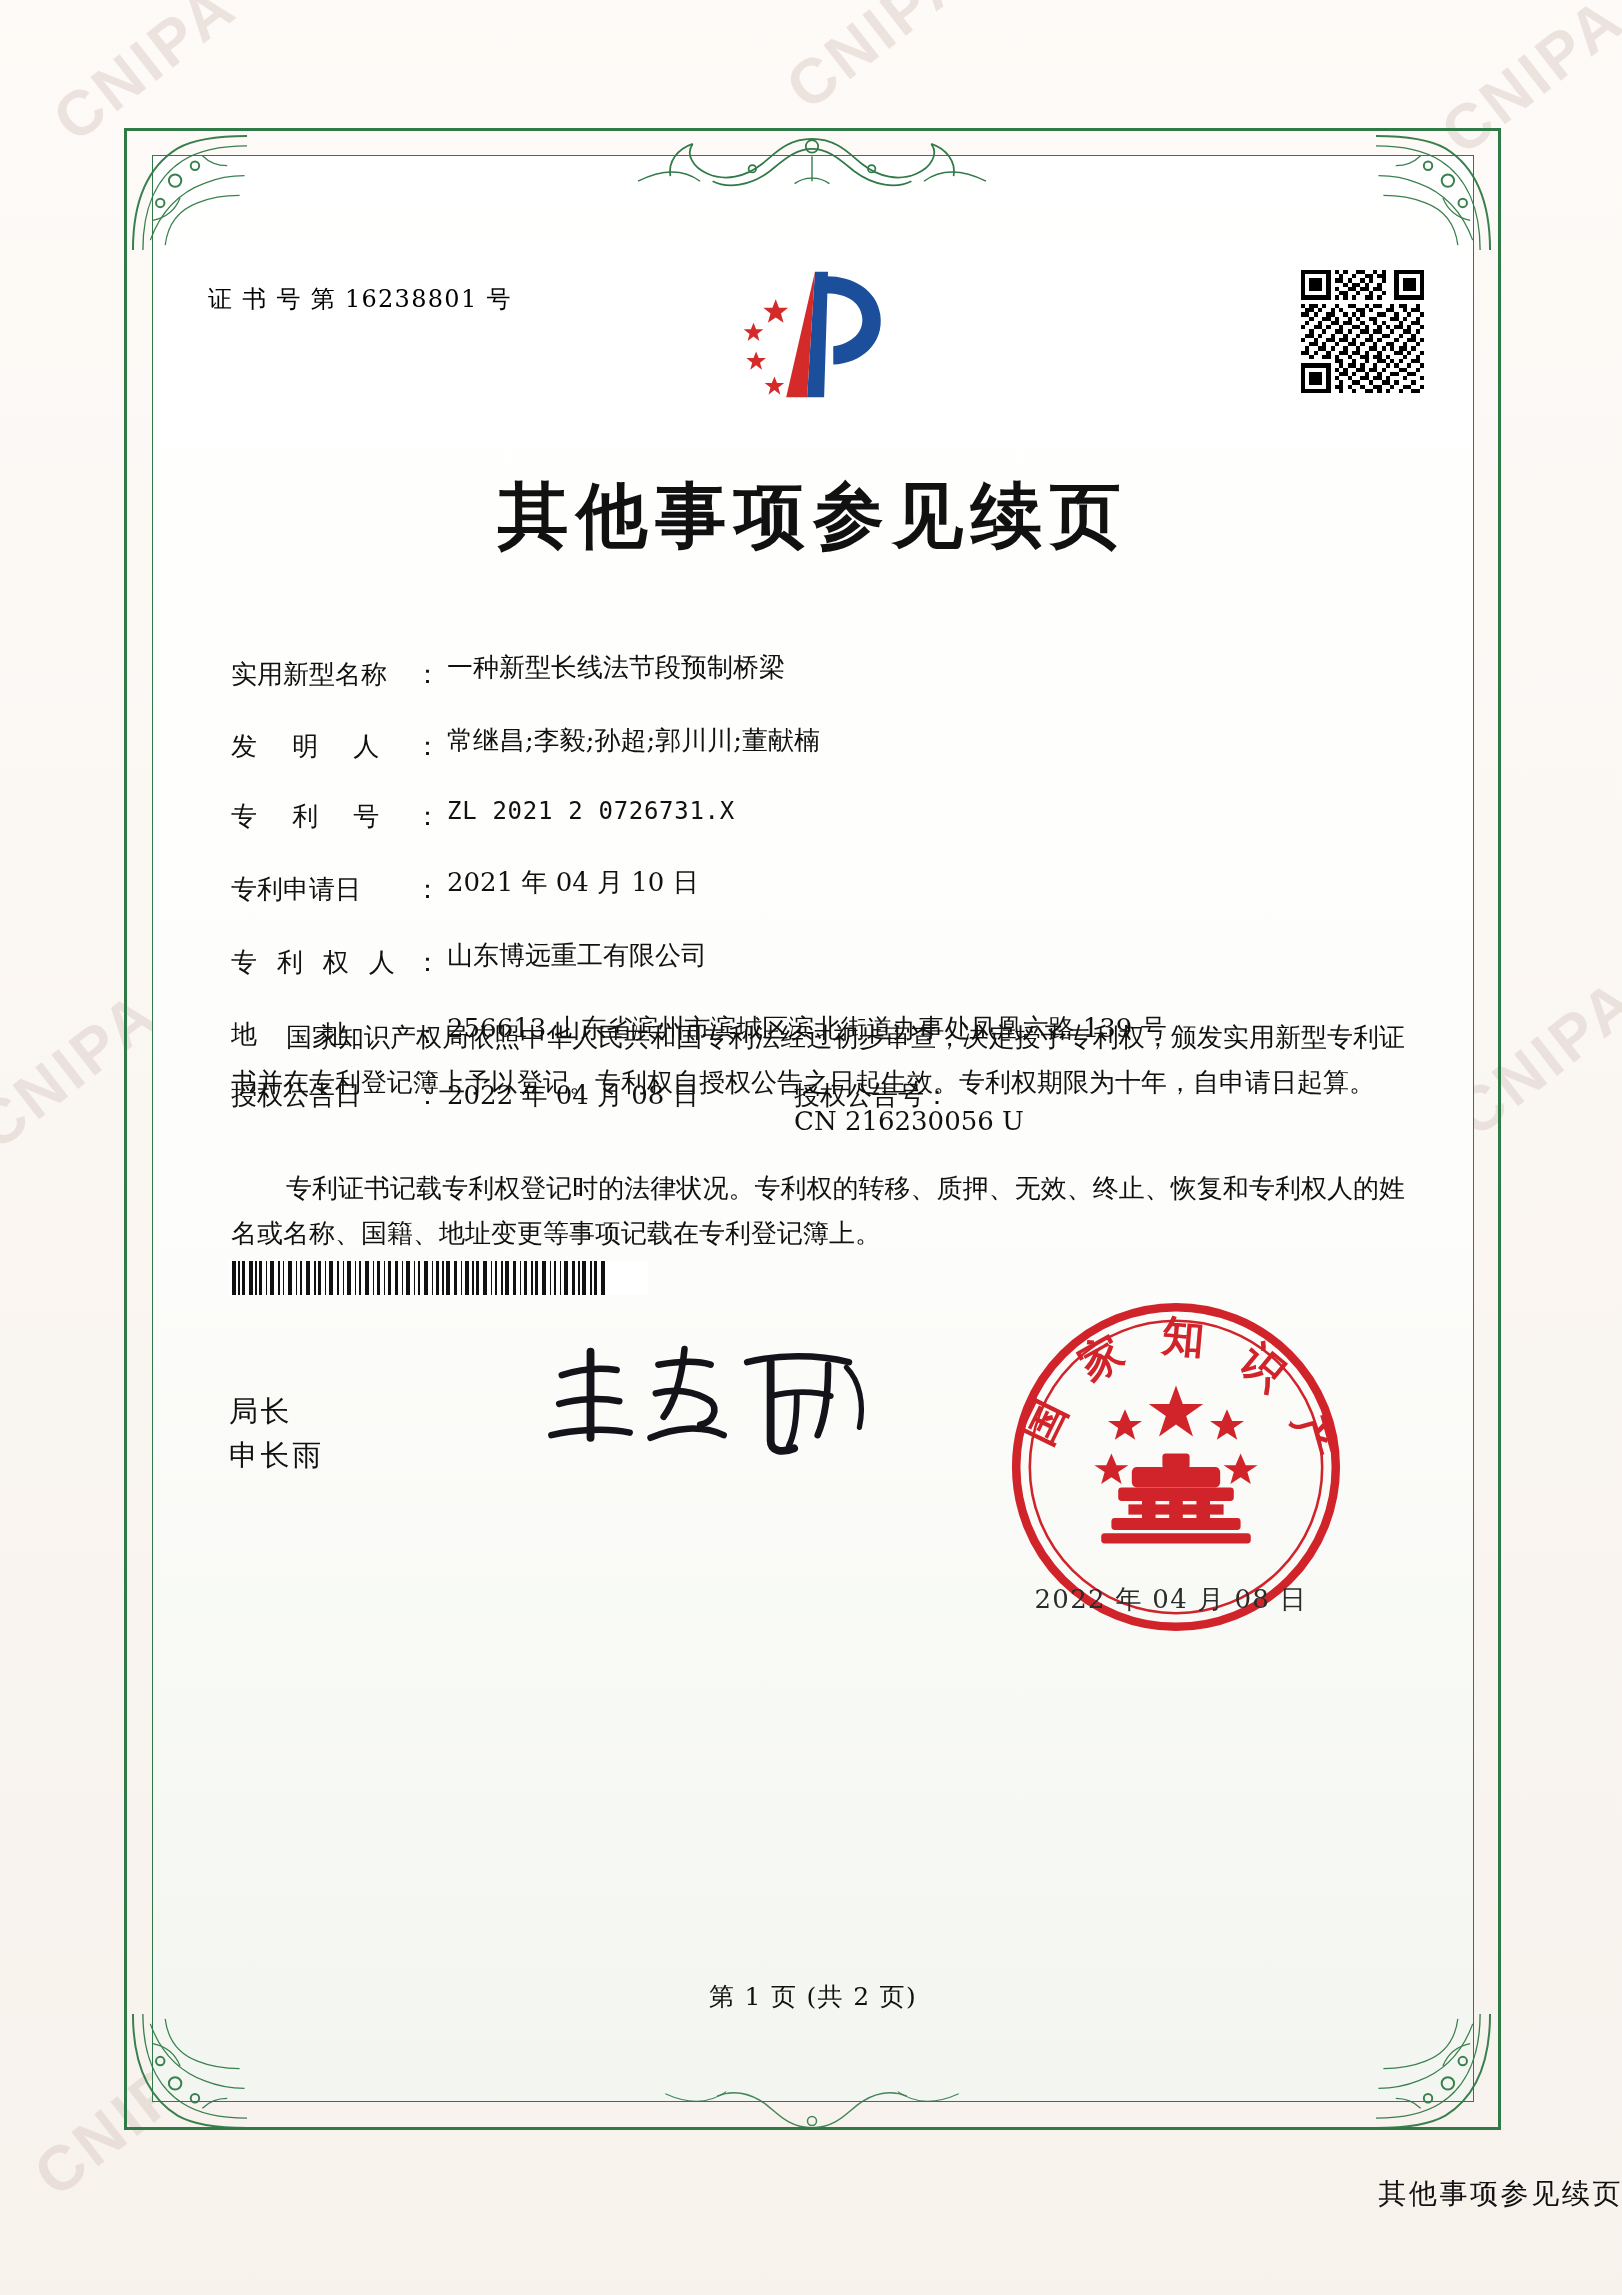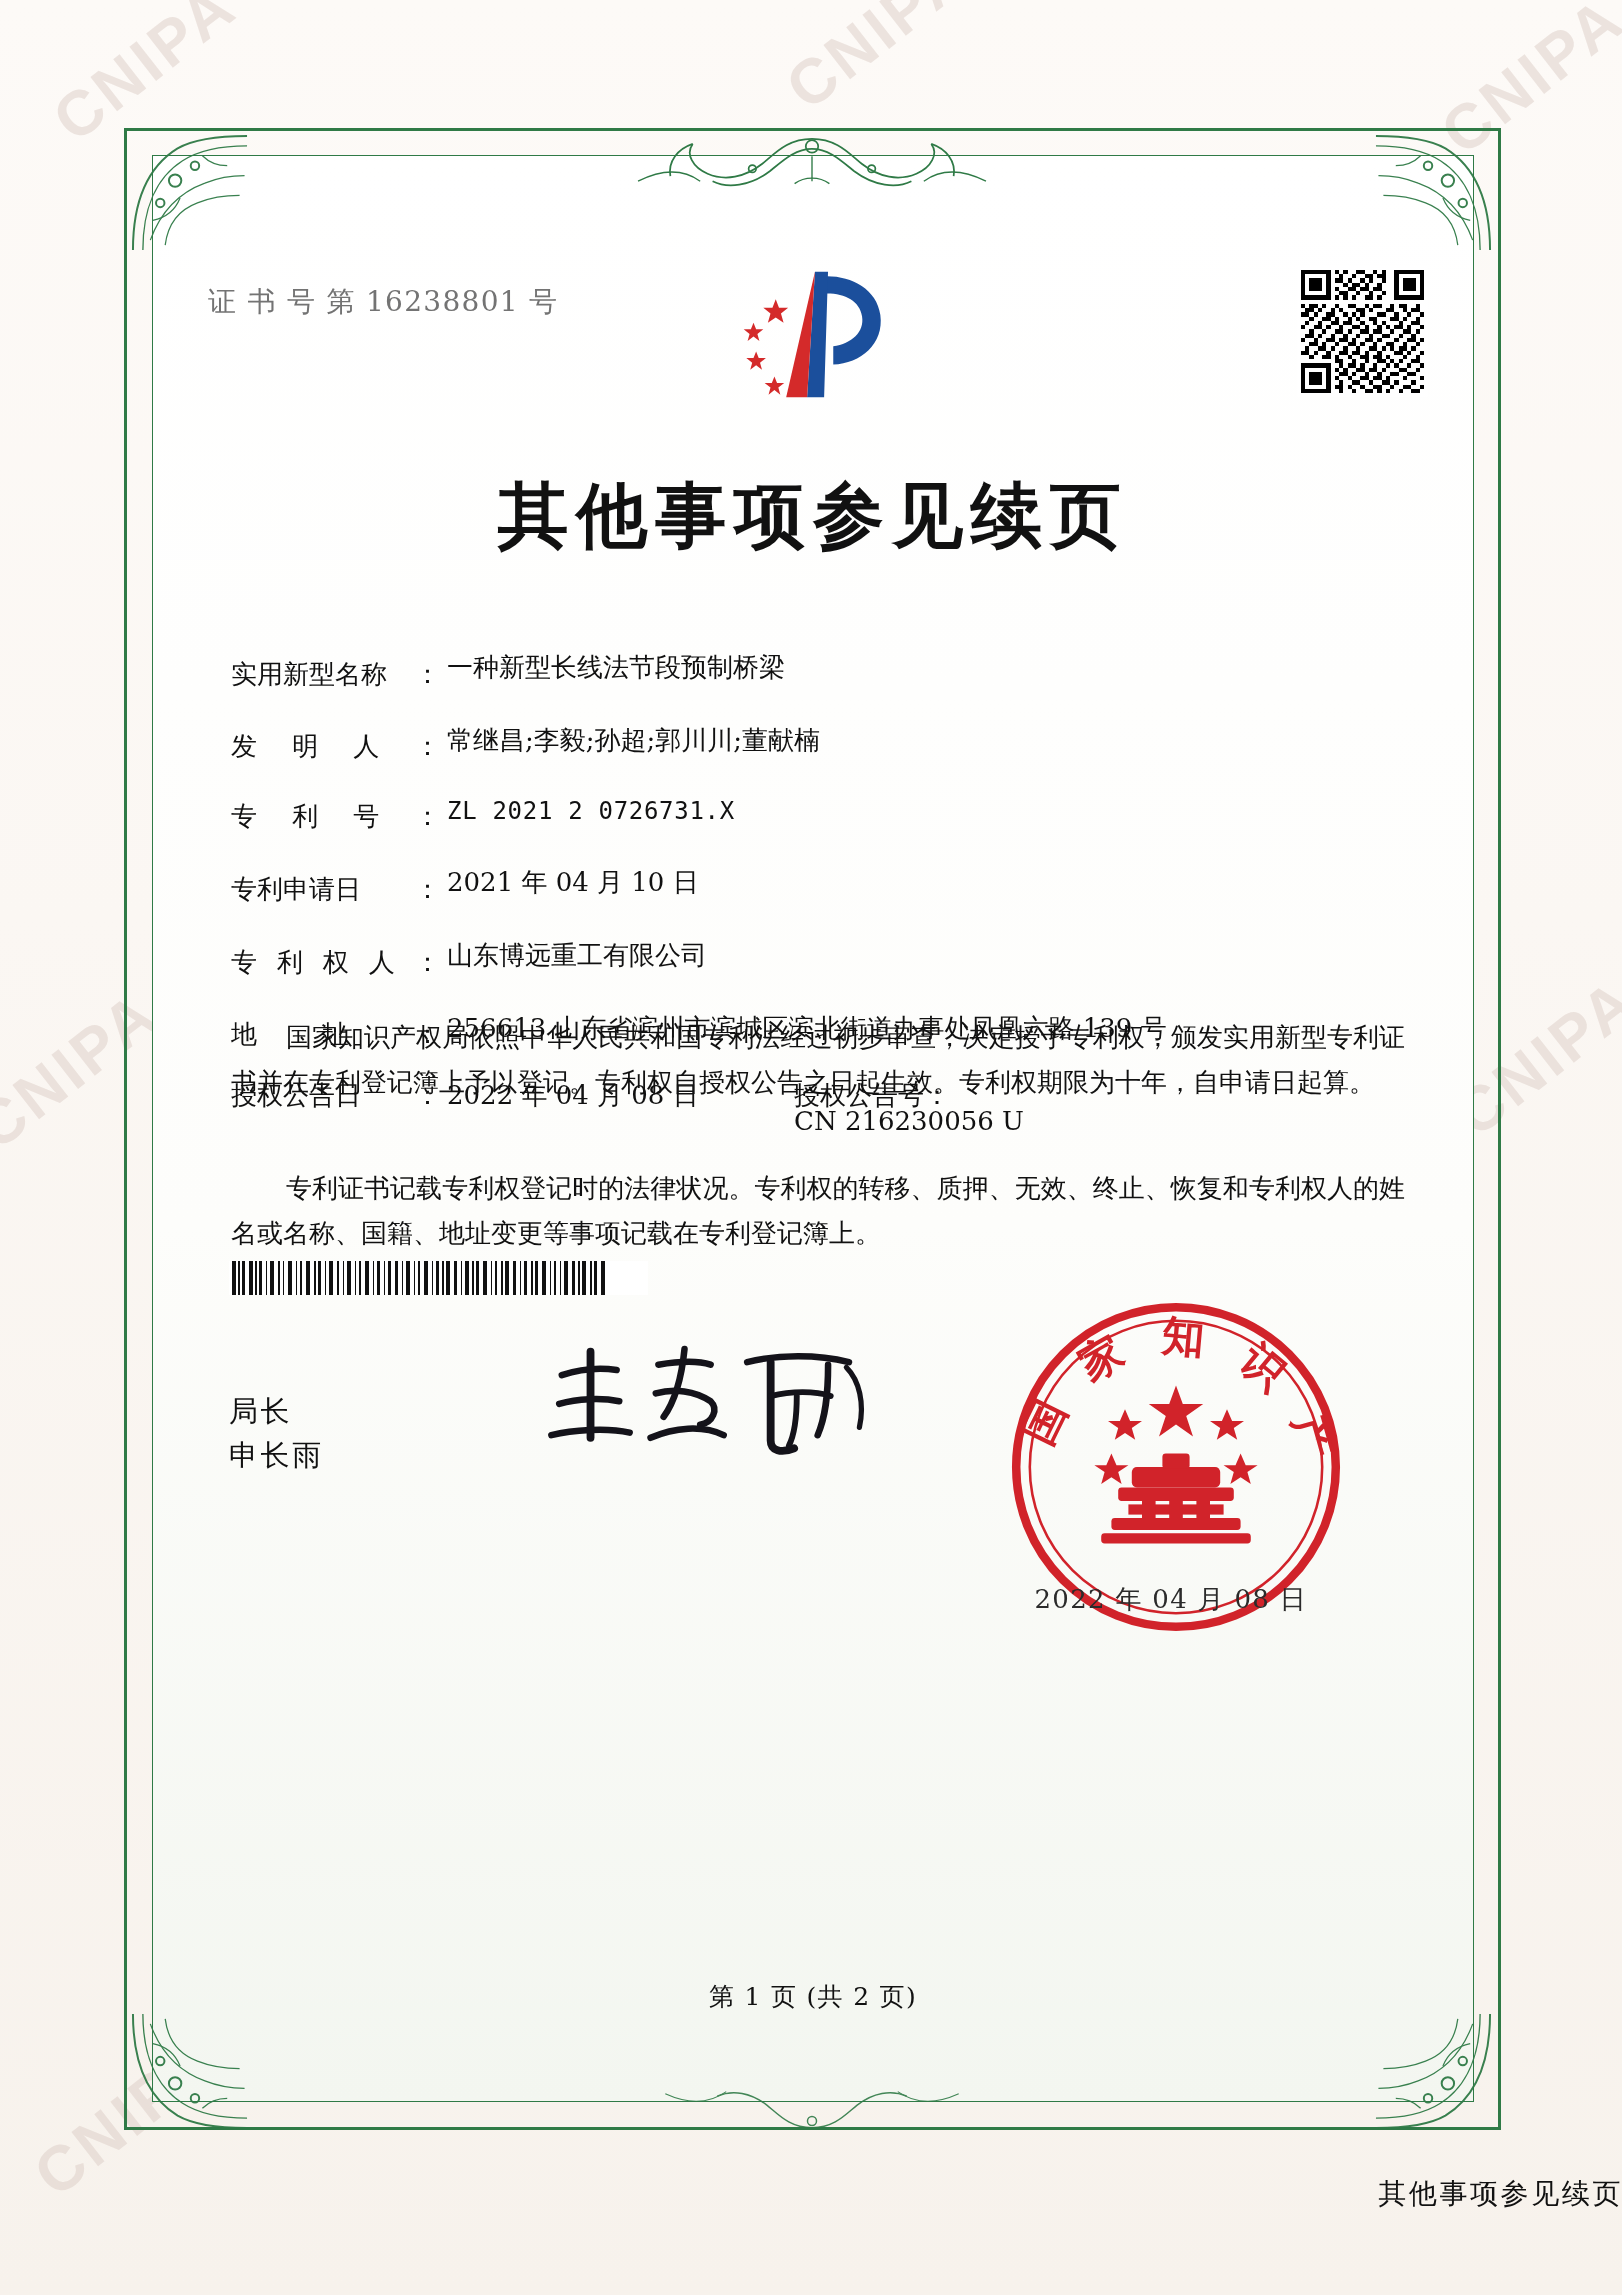--- a/index.html
+++ b/index.html
@@ -129,22 +129,22 @@
     left: 152px;
     top: 155px;
     width: 1322px;
     height: 1947px;
   }
 
   .cert-no {
     position: absolute;
     left: 56px;
     top: 128px;
-    font-size: 28px;
-    color: #737373;
+    font-size: 24px;
+    color: #000000;
     letter-spacing: 1.3px;
     white-space: nowrap;
   }
 
   .qr {
     position: absolute;
     right: 46px;
     top: 111px;
     width: 131px;
     height: 131px;

